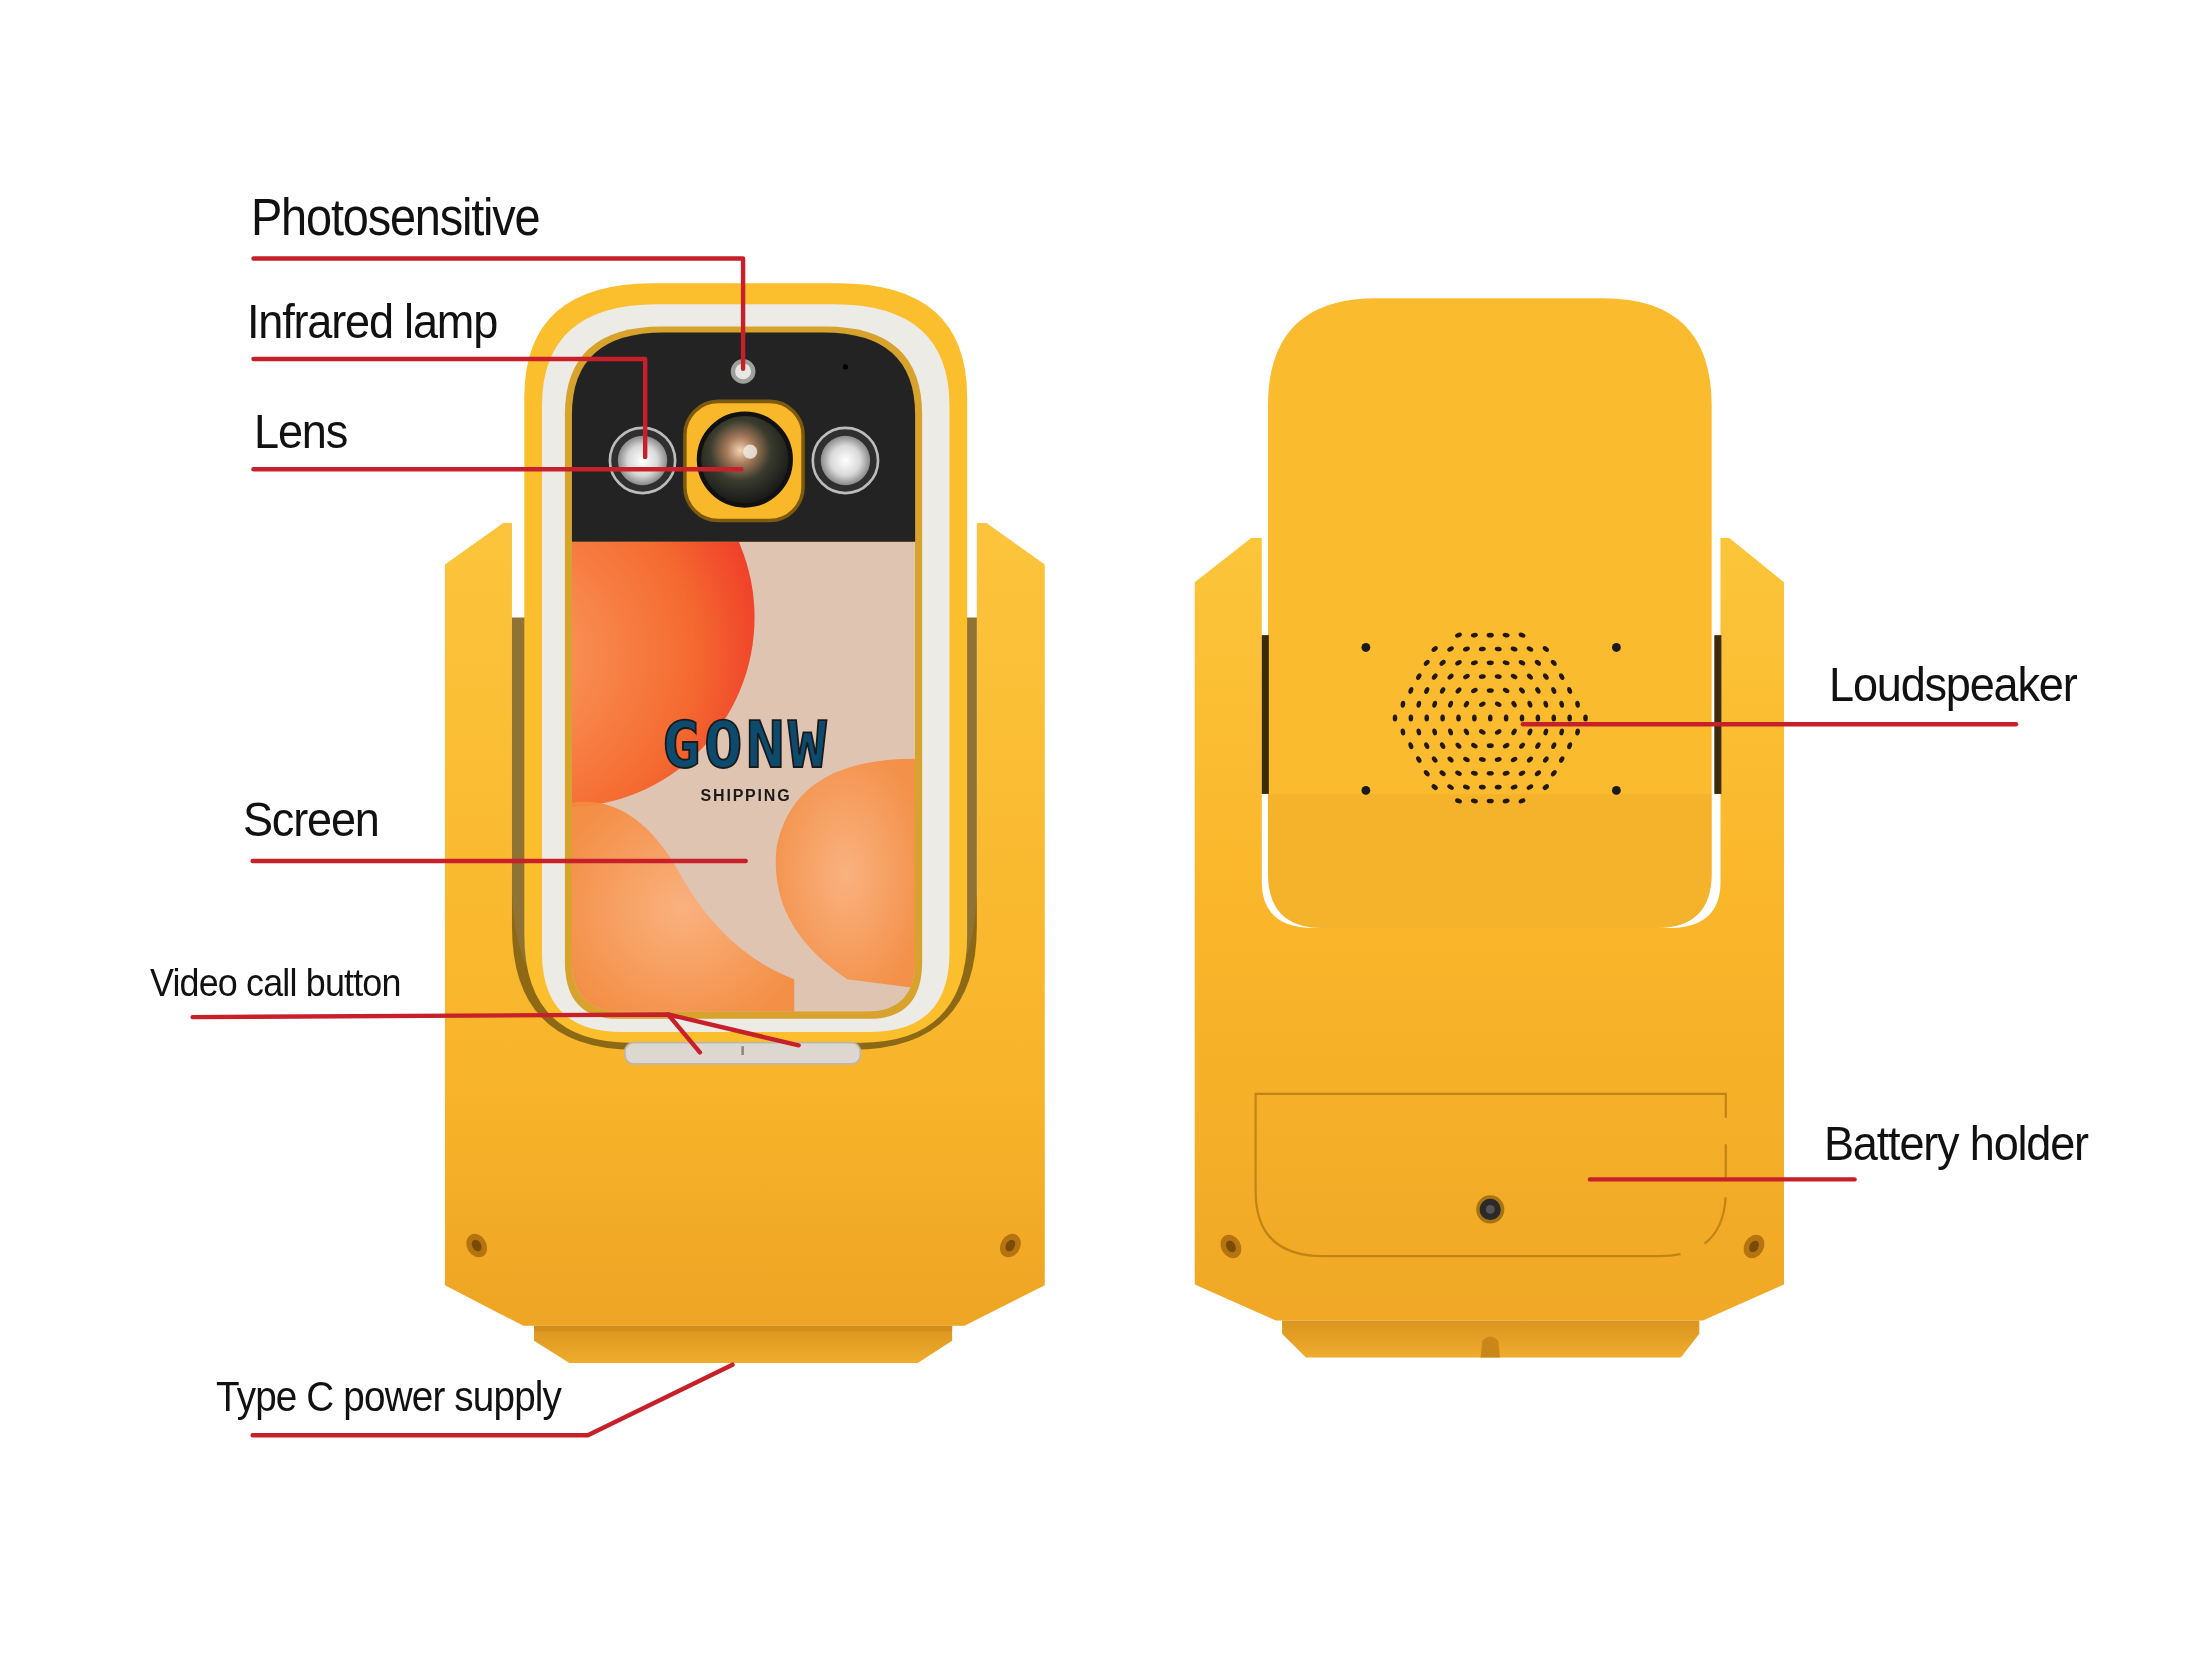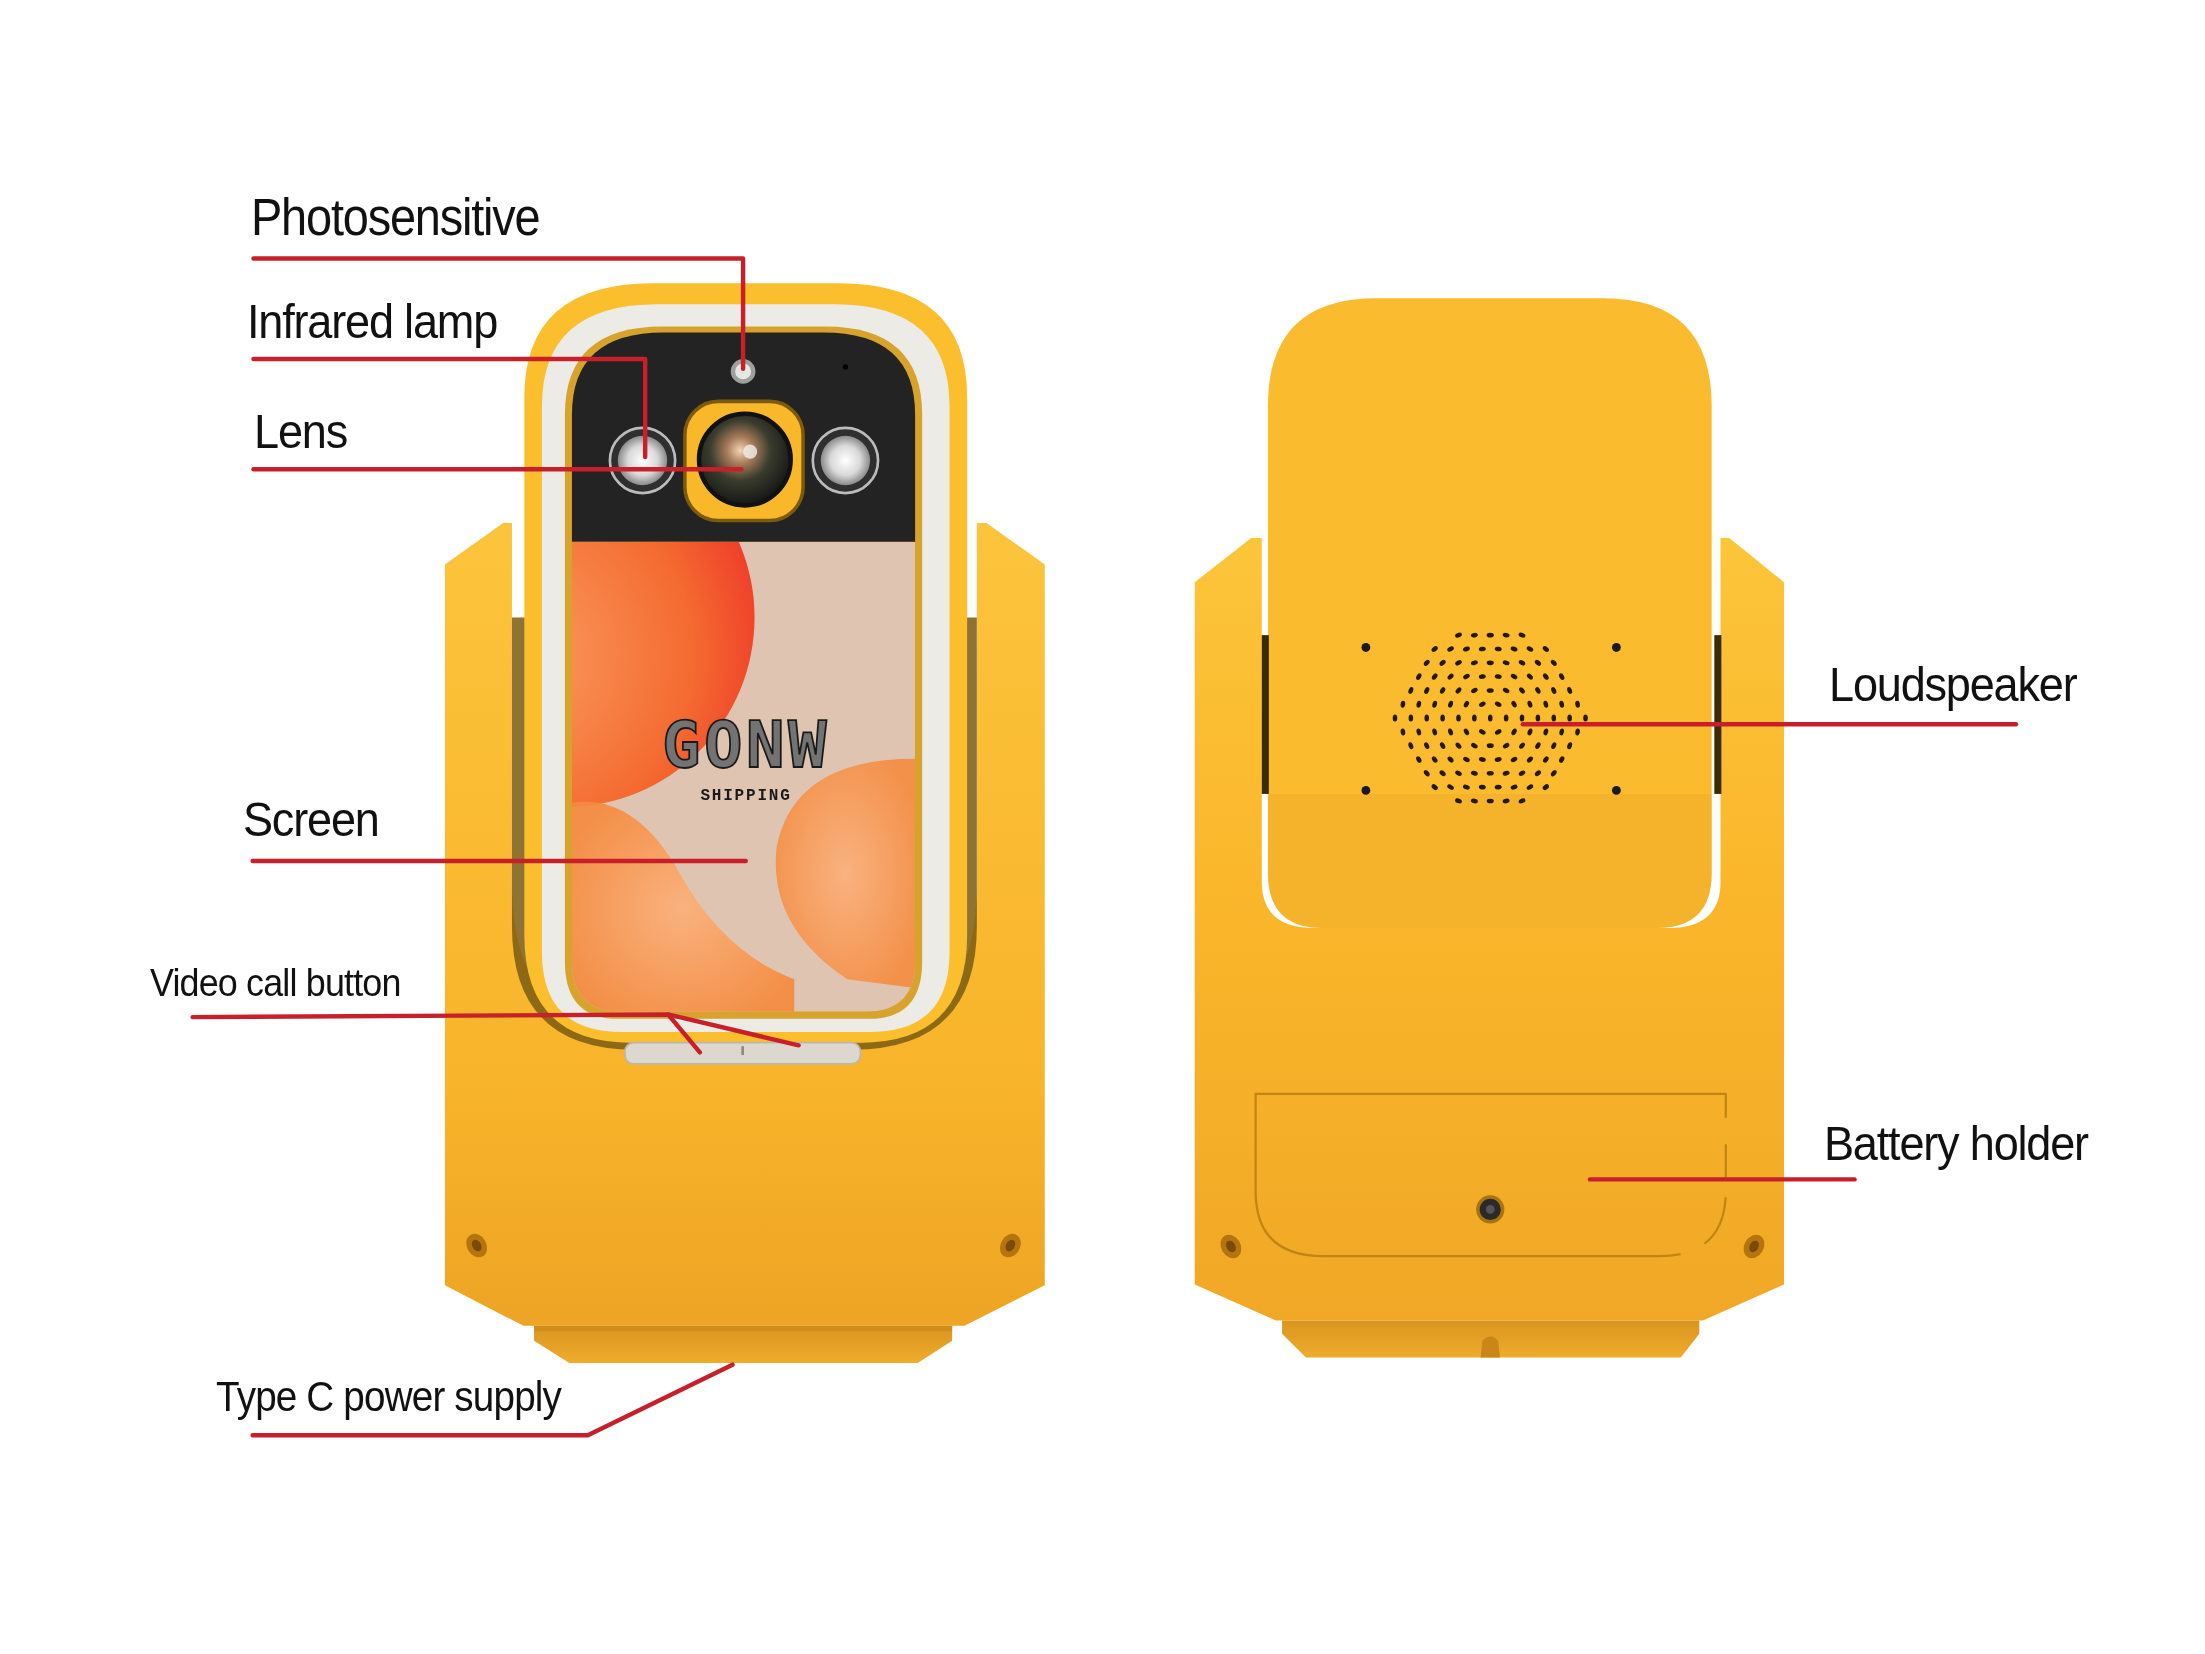--- a/index.html
+++ b/index.html
@@ -10,22 +10,22 @@
     font-weight:400; white-space:nowrap; letter-spacing:-1.3px; line-height:1;
     transform:scaleX(0.92); transform-origin:left top;
   }
   .label.lg { font-size:51px; }
   .label.md { font-size:49px; }
   .label.sm { font-size:39px; letter-spacing:-0.9px; }
   .brand {
     position:absolute; font-family:"DejaVu Sans Mono", monospace; font-weight:700; color:#1a1a1a;
     text-align:center; letter-spacing:3.5px; line-height:1;
   }
-  .brand-title { font-size:64px; -webkit-text-stroke:1.8px #1a1a1a; color:#737373; }
-  .brand-sub { font-size:16px; letter-spacing:1.8px; font-family:Liberation Mono, monospace; }
+  .brand-title { font-size:64px; -webkit-text-stroke:1.8px #1a1a1a; color:#0c4a6e; }
+  .brand-sub { font-size:16px; letter-spacing:1.8px; font-family:Liberation Sans, sans-serif; }
 </style>
 </head>
 <body>
 
 <div id="stage">
 
   <svg width="2206" height="1654" style="position:absolute;left:0;top:0" viewBox="0 0 2500 1875">
     <defs>
       <linearGradient id="yBody" x1="0" y1="0" x2="0" y2="1">
         <stop offset="0" stop-color="#fcc43c"></stop>

